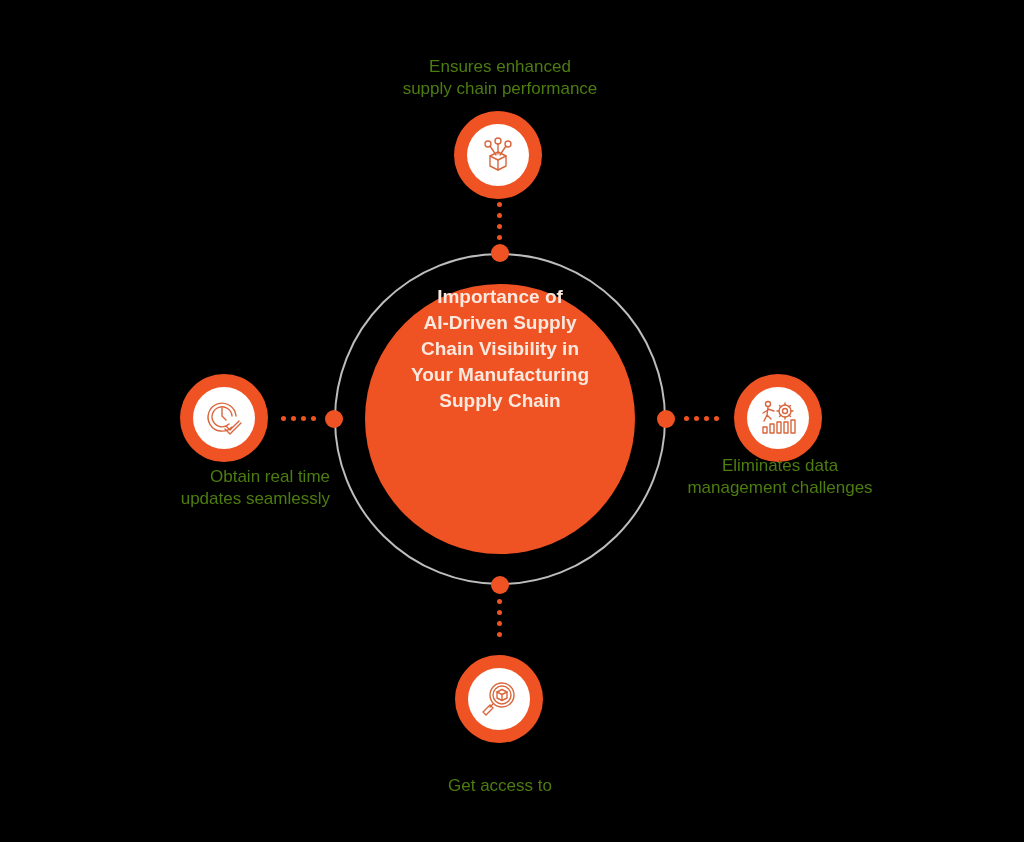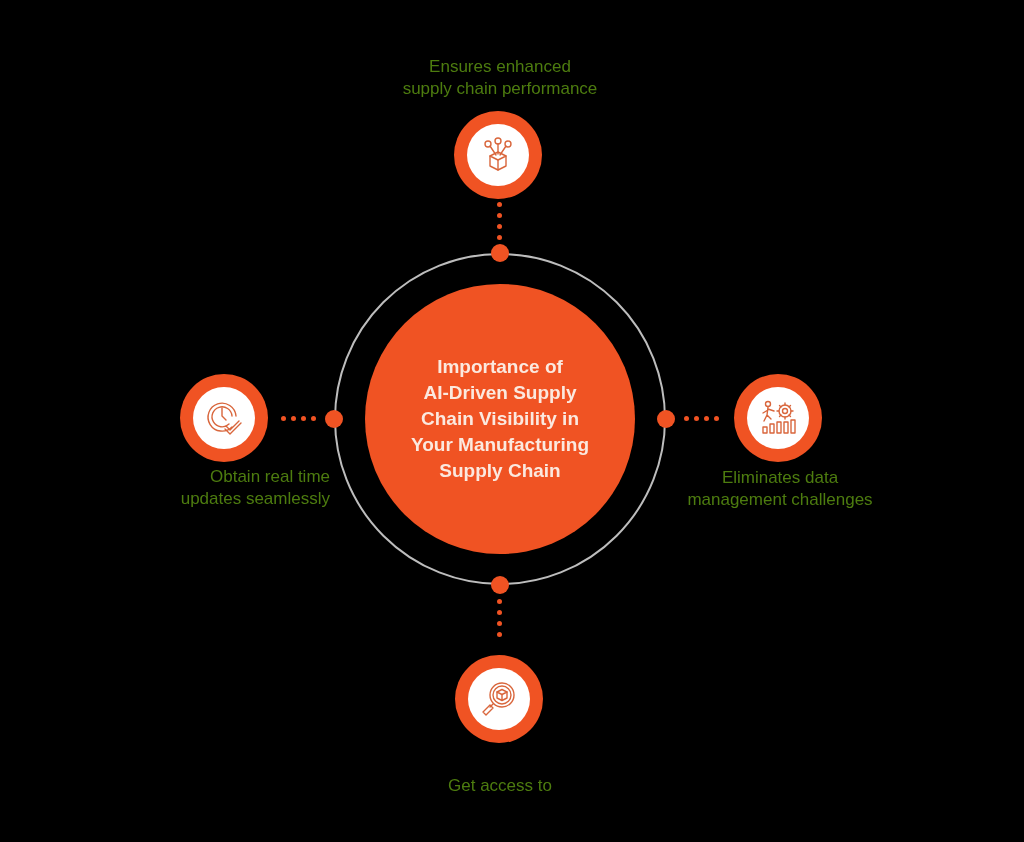--- a/index.html
+++ b/index.html
@@ -12,21 +12,21 @@
   }
   .abs { position: absolute; }
   .ring {
     left: 334px; top: 253px; width: 332px; height: 332px;
     border: 2px solid #bdbdbd; border-radius: 50%;
     box-sizing: border-box;
   }
   .core {
     left: 365px; top: 284px; width: 270px; height: 270px;
     border-radius: 50%;
-    display: flex; align-items: center; justify-content: center;
+    display: flex; justify-content: center;
     text-align: center;
   }
   .core-title {
     color: #FBE9DF;
     font-size: 19px; font-weight: bold; line-height: 26px;
     width: 230px;
   }
   .node-dot { width: 18px; height: 18px; border-radius: 50%; }
   .small-dot { width: 5px; height: 5px; border-radius: 50%; }
   .icon-outer {
@@ -131,21 +131,21 @@
       <circle cx="26" cy="12" r="2.5"></circle>
       <path d="M26 4 L26 6 M26 18 L26 20 M18 12 L20 12 M32 12 L34 12 M20.5 6.5 L22 8 M30 16 L31.5 17.5 M31.5 6.5 L30 8 M22 16 L20.5 17.5"></path>
       <rect x="4" y="28" width="4" height="6"></rect>
       <rect x="11" y="25" width="4" height="9"></rect>
       <rect x="18" y="23" width="4" height="11"></rect>
       <rect x="25" y="23" width="4" height="11"></rect>
       <rect x="32" y="21" width="4" height="13"></rect>
     </svg>
   </div>
 </div>
-<div class="abs label" style="left:660px; top:467px; width:240px;text-align:center;">
+<div class="abs label" style="left:660px; top:455px; width:240px;text-align:center;">
   <span>Eliminates data</span>
   <span>management challenges</span>
 </div>
 
 <div class="abs icon-outer" style="left:455px; top:655px; background:#F05323;">
   <div class="icon-inner">
     <svg width="38" height="38" viewBox="0 0 38 38" fill="none" stroke="#D9663C" stroke-width="1.4" stroke-linejoin="round" stroke-linecap="round">
       <circle cx="22" cy="15" r="12"></circle>
       <circle cx="22" cy="15" r="9"></circle>
       <path d="M17 12 L22 9.5 L27 12 L22 14.5 Z"></path>

